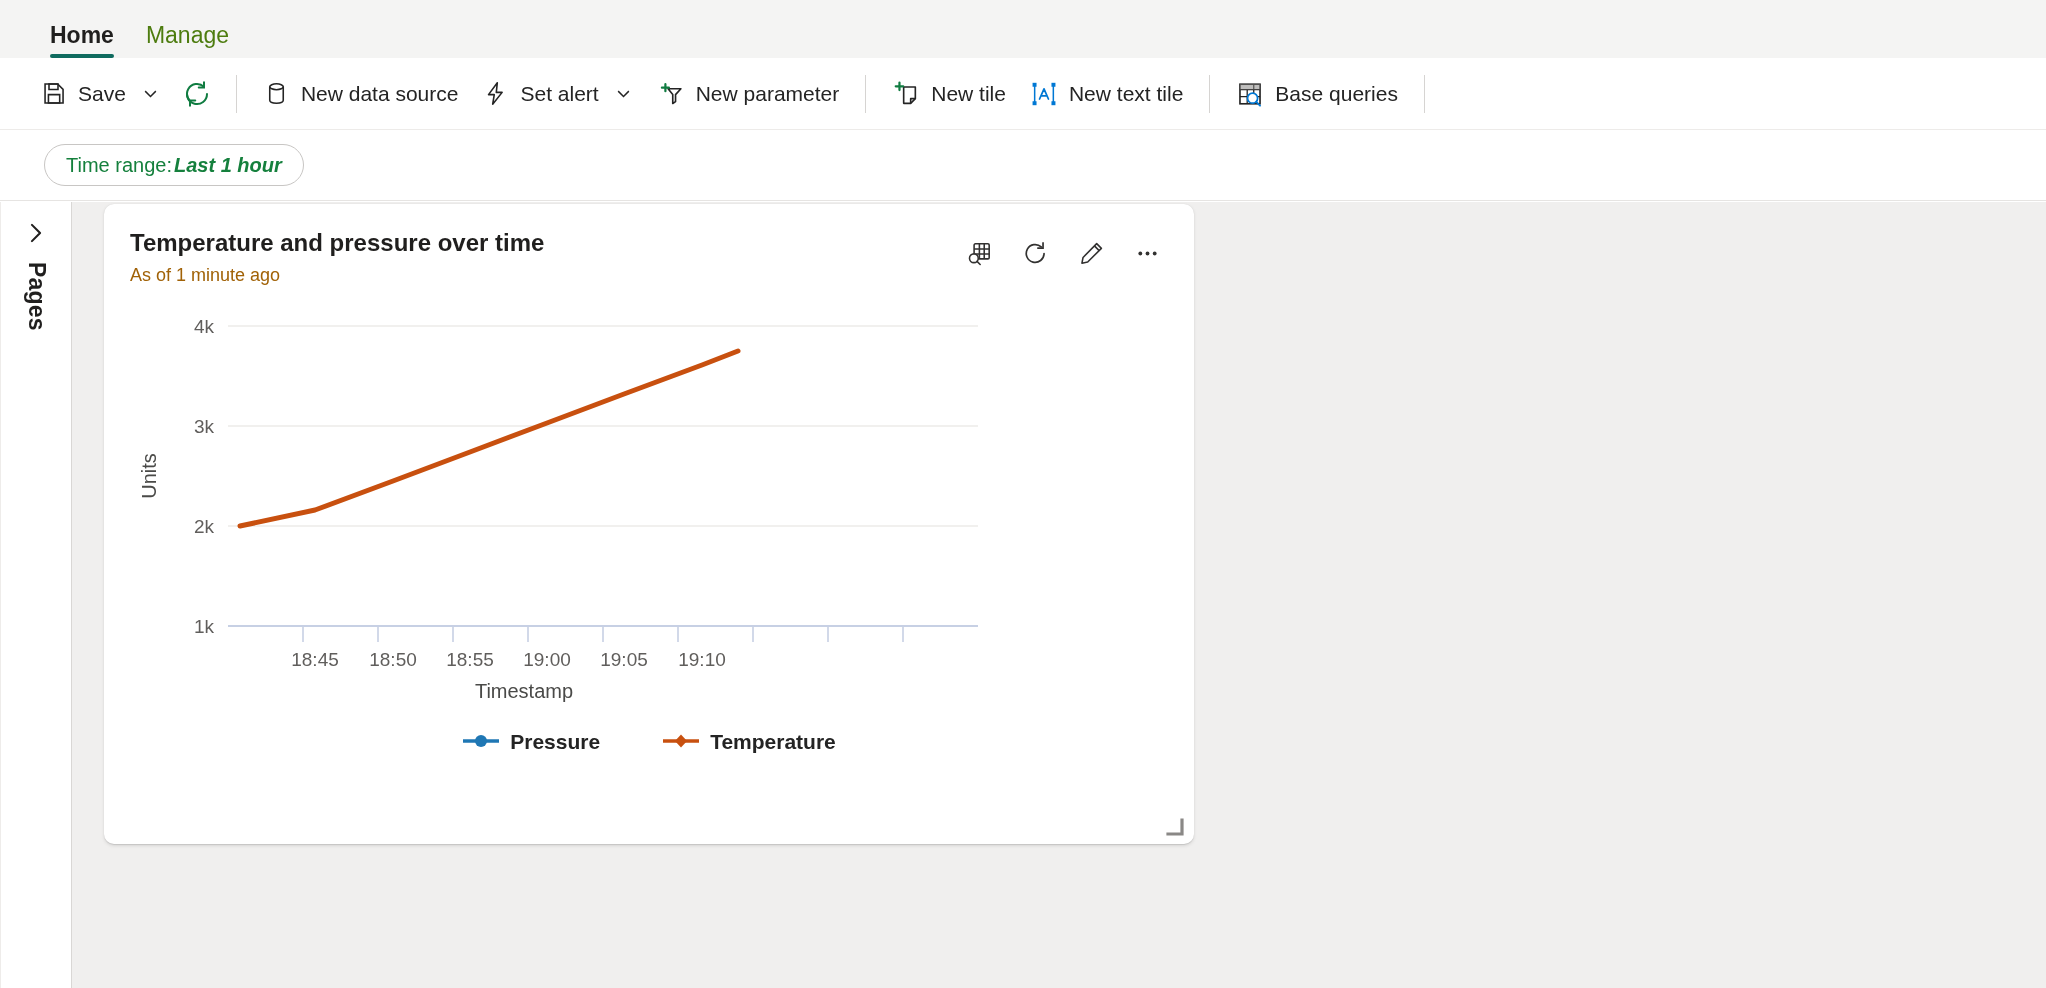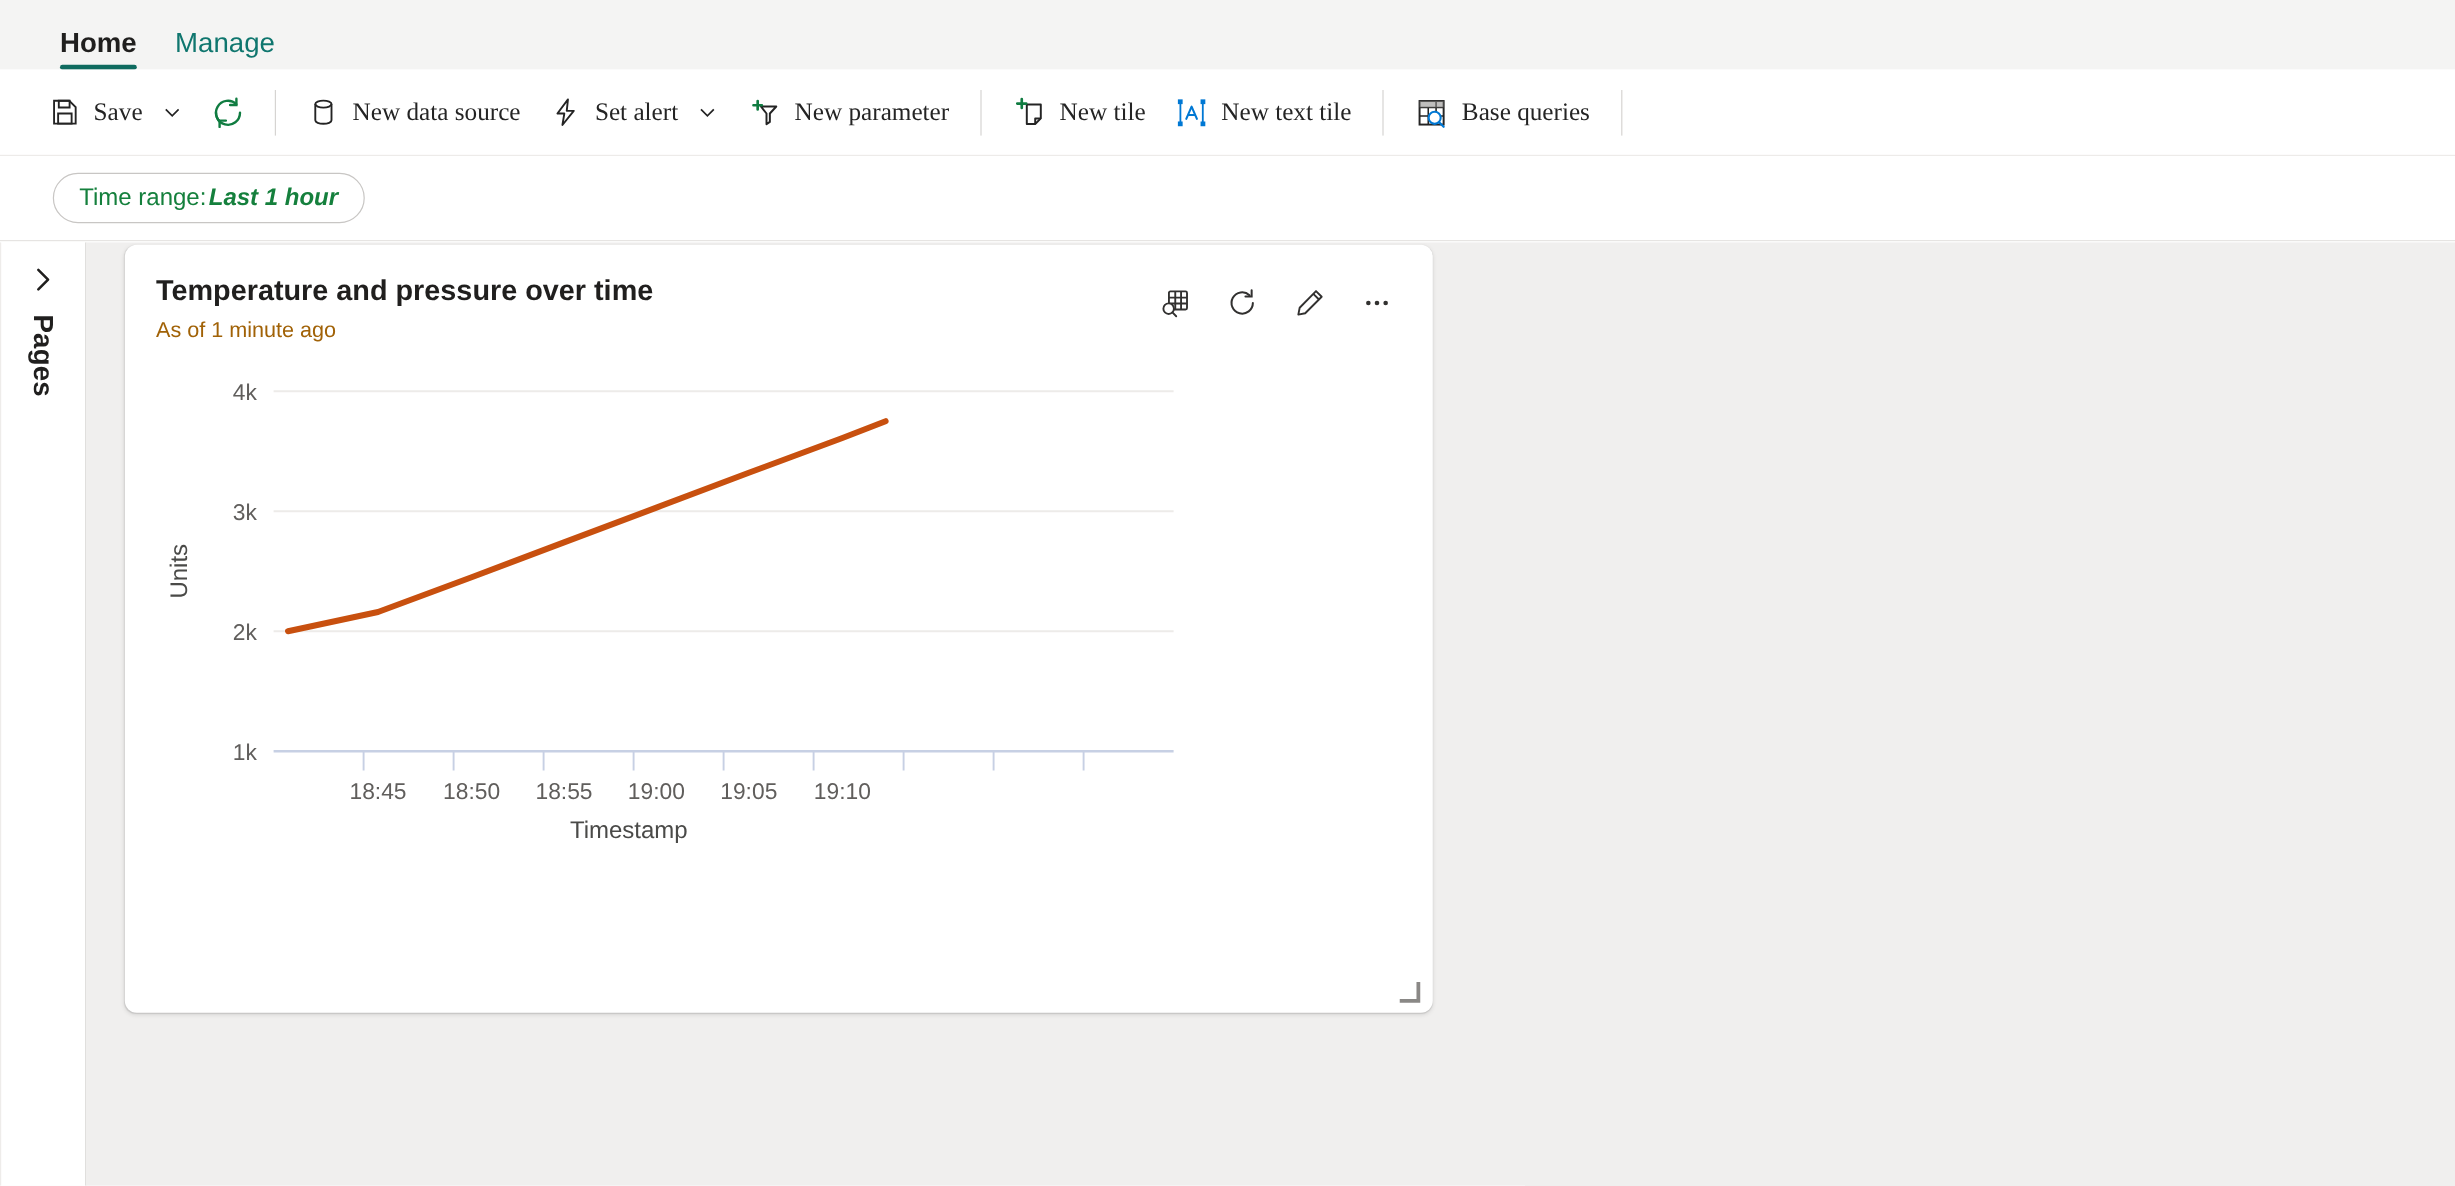--- a/index.html
+++ b/index.html
@@ -18,21 +18,21 @@
     background: #f4f4f3;
     display: flex;
     align-items: flex-end;
     padding-left: 34px;
     position: relative;
   }
   .tab {
     position: relative;
     padding: 0 16px 11px 16px;
     font-size: 23px;
-    color: #0f766e;
+    color: #4d7c0f;
     cursor: pointer;
     line-height: 1;
   }
   .tab.active { font-weight: bold; color: #201f1e; }
   .tab.active::after {
     content: "";
     position: absolute;
     left: 16px; right: 16px; bottom: 0px;
     height: 4px;
     background: #0f6b5f;
@@ -54,21 +54,21 @@
     align-items: center;
     height: 48px;
     padding: 0 12px;
     gap: 11px;
     cursor: pointer;
     border-radius: 3px;
     color: #242424;
     font-size: 21px;
     white-space: nowrap;
   }
-  .cmd .label { line-height: 1; font-family: Liberation Serif, serif; }
+  .cmd .label { line-height: 1; }
   .cmd .chev { margin-left: 4px; display:flex; align-items:center; }
   .cmdsep {
     width: 1px; height: 38px;
     background: #d6d4d2;
     margin: 0 14px;
     flex: 0 0 1px;
   }
   .ico { display: flex; align-items: center; justify-content: center; flex: none; }
 
   
@@ -414,20 +414,40 @@
             <text x="520" y="380">19:05</text>
             <text x="598" y="380">19:10</text>
           </g>
 
           <text class="axis-title" x="420" y="412" text-anchor="middle">Timestamp</text>
           <text class="axis-title" x="52" y="190" text-anchor="middle" transform="rotate(-90 52 190)">Units</text>
 
           <polyline points="136,240 211,224 289,195 366,166 443,137 520,108 598,79 634,65" fill="none" stroke="#c8500f" stroke-width="5" stroke-linecap="round" stroke-linejoin="round"></polyline>
         </svg>
 
+        <div class="legend">
+          <div class="legend-item">
+            <span>
+              <svg width="38" height="16" viewBox="0 0 38 16">
+                <line x1="1" y1="8" x2="37" y2="8" stroke="#1f77b4" stroke-width="3.4"></line>
+                <circle cx="19" cy="8" r="6" fill="#1f77b4"></circle>
+              </svg>
+            </span>
+            <span>Pressure</span>
+          </div>
+          <div class="legend-item">
+            <span>
+              <svg width="38" height="16" viewBox="0 0 38 16">
+                <line x1="1" y1="8" x2="37" y2="8" stroke="#c8500f" stroke-width="3.4"></line>
+                <polygon points="19,1.4 25,8 19,14.6 13,8" fill="#c8500f"></polygon>
+              </svg>
+            </span>
+            <span>Temperature</span>
+          </div>
+        </div>
       </div>
 
       <div class="resize-handle">
         <svg width="18" height="18" viewBox="0 0 18 18" fill="none" stroke="#8a8886" stroke-width="3.2" stroke-linecap="square">
           <path d="M16 2v14H2"></path>
         </svg>
       </div>
     </div>
 
   </div>

